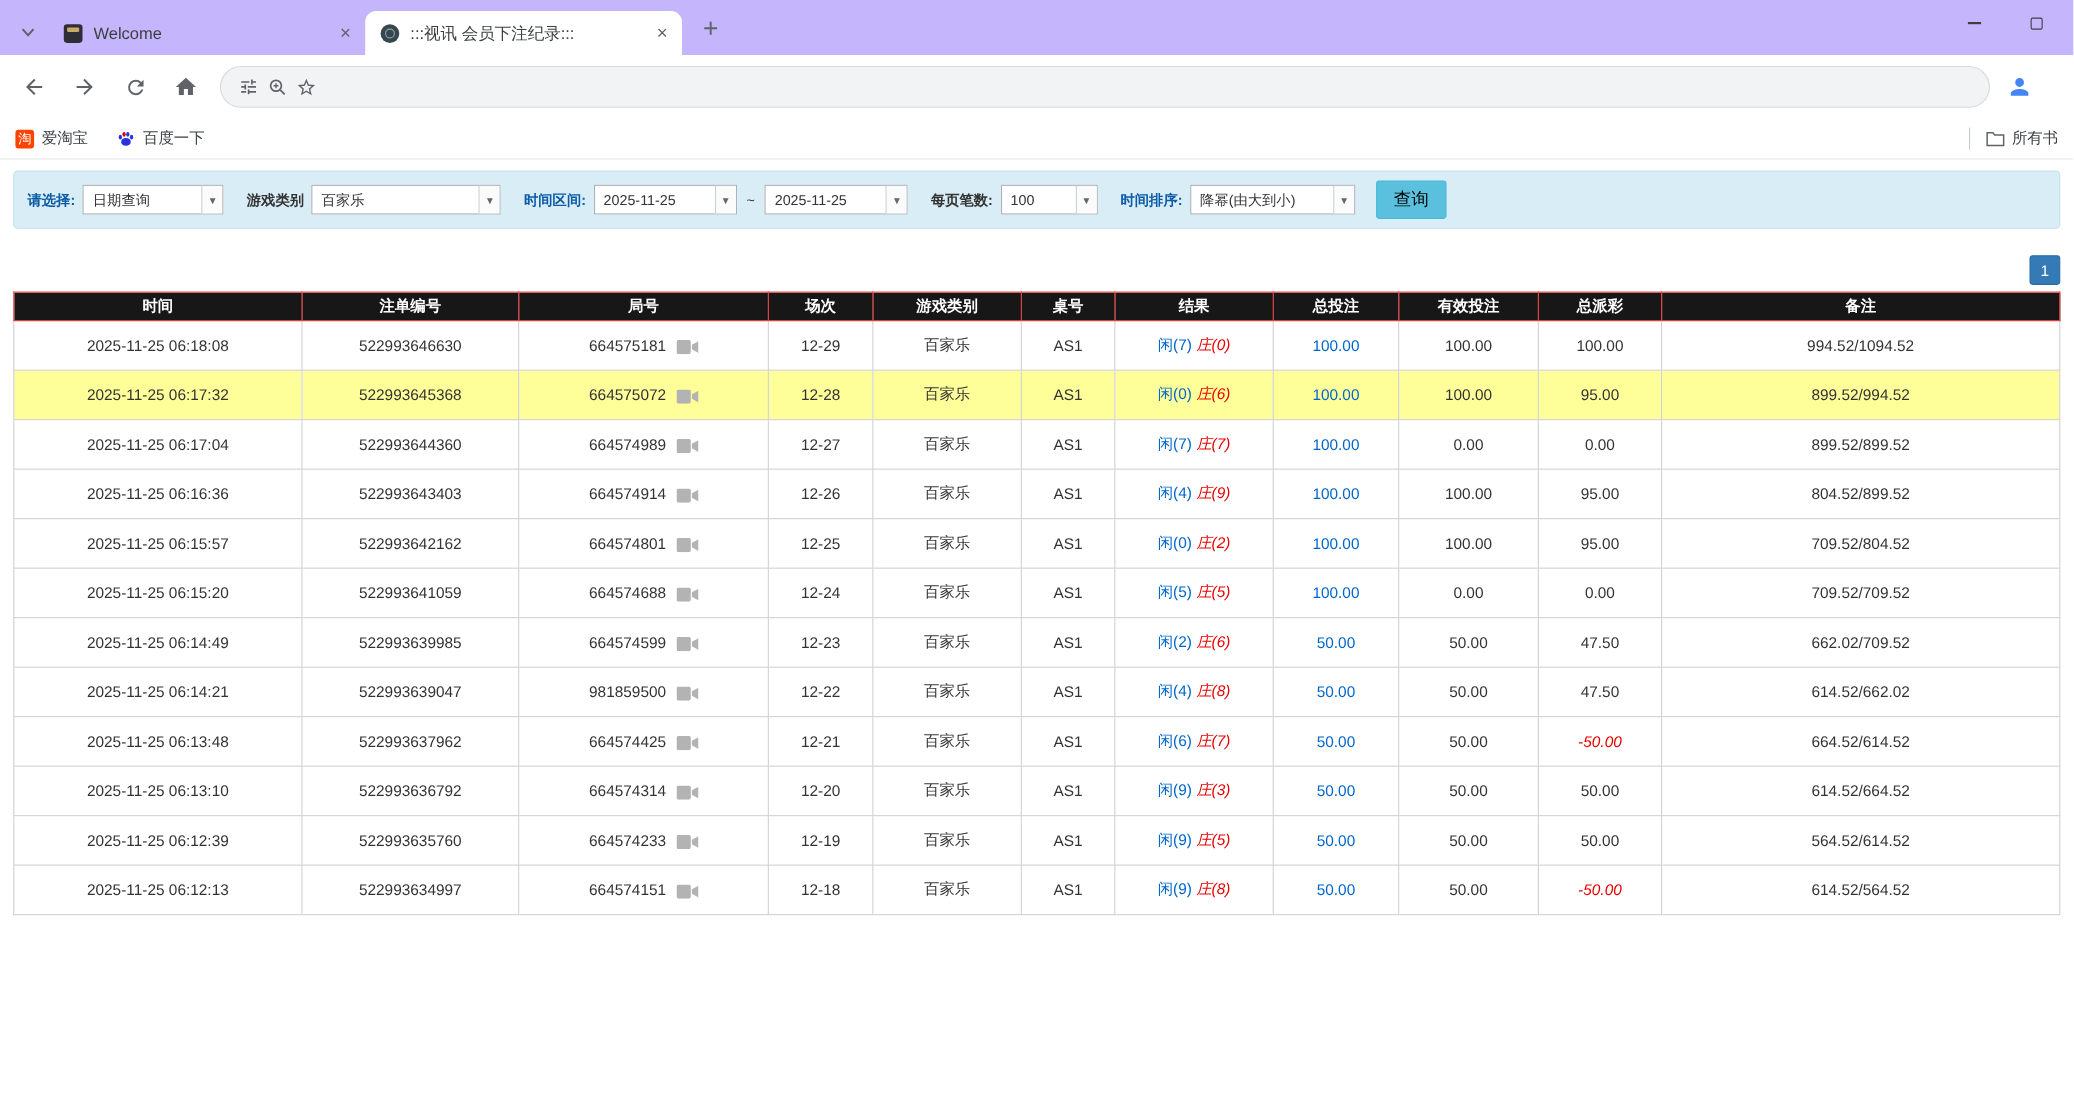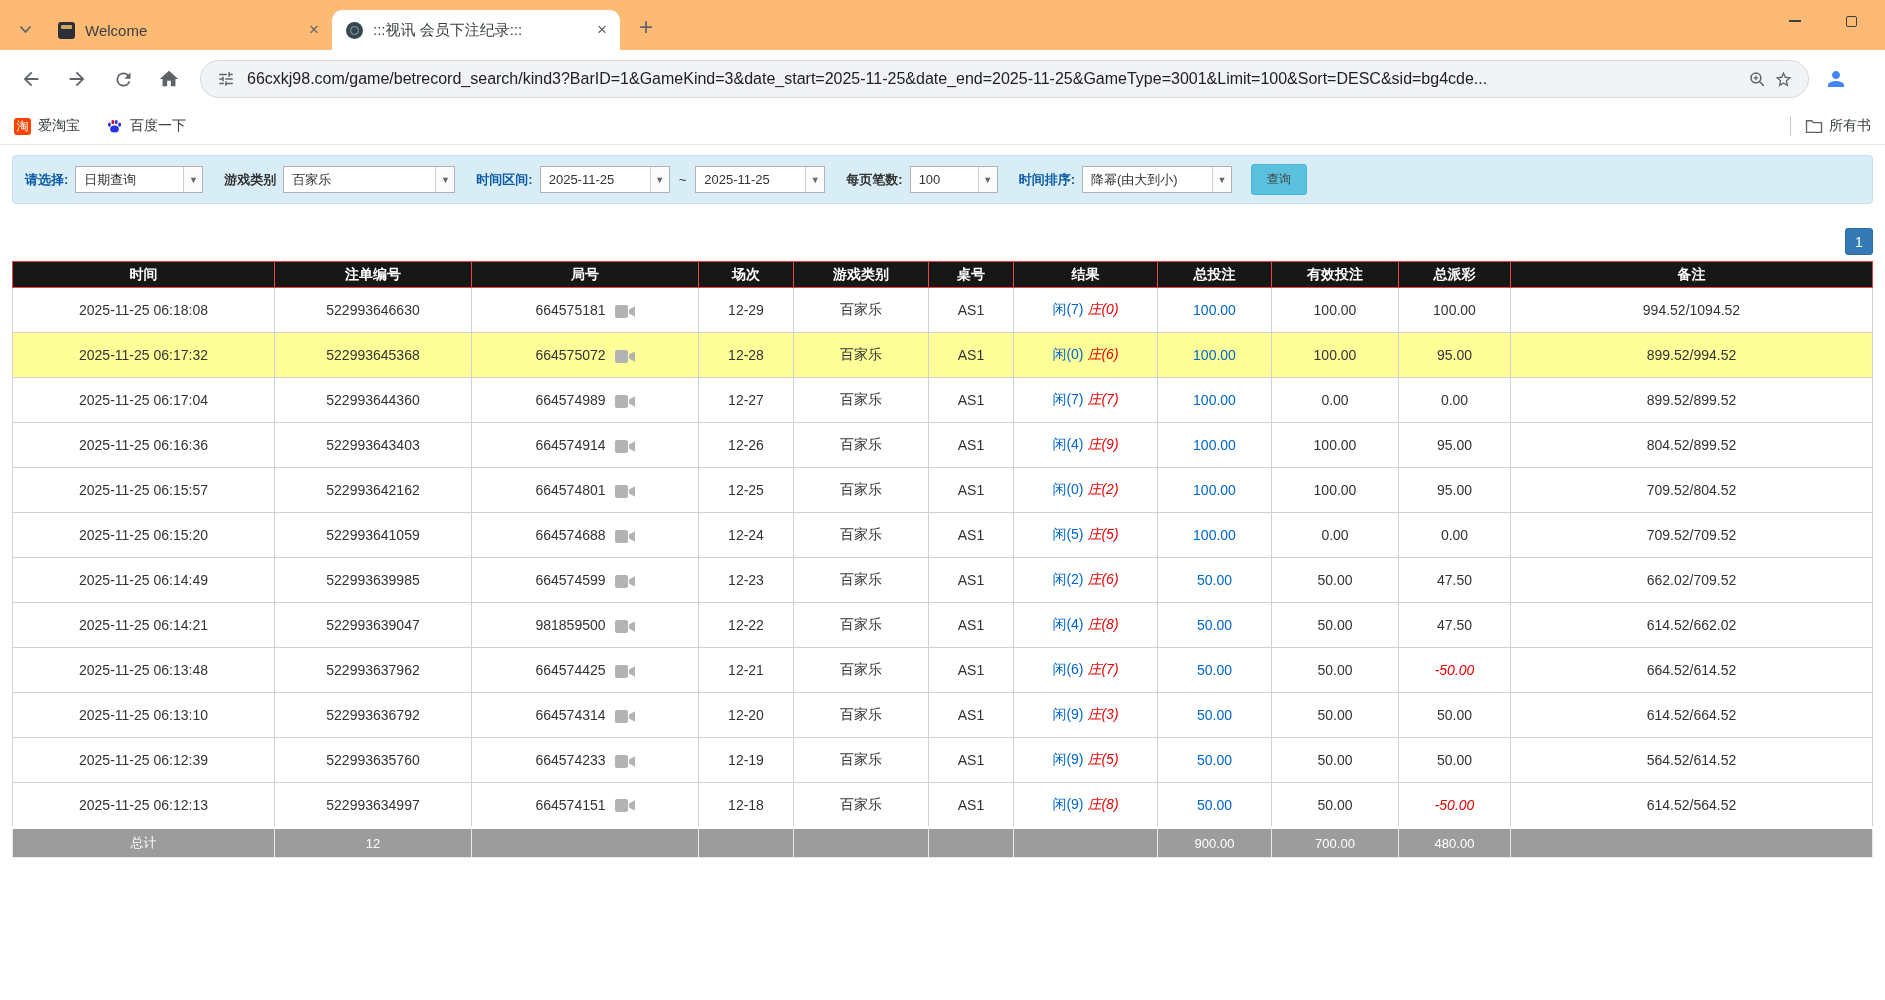--- a/index.html
+++ b/index.html
@@ -1,20 +1,20 @@
 <!DOCTYPE html>
 <html style="--accent-blue: #337ab7; --link-blue: #0066cc; --danger-red: #e80000; --notice-red: #ff0000; --highlight-yellow: #ffff99; --table-header-bg: #171717; --summary-row-bg: #9c9c9c; --filter-panel-bg: #d9edf7; --info-panel-bg: #dff0d8; --search-button-bg: #5bc0de;"><head>
 <meta charset="utf-8">
 <style>
   * { box-sizing: border-box; margin: 0; padding: 0; }
   html, body { width: 1885px; height: 1000px; overflow: hidden; }
   body { font-family: "Liberation Sans", "DejaVu Sans", sans-serif; background: #fff; }
 
   
-  .tab-strip { height: 50px; background: #fdba74; display: flex; align-items: flex-end; position: relative; }
+  .tab-strip { height: 50px; background: #c4b5fd; display: flex; align-items: flex-end; position: relative; }
   .strip-chevron { width: 30px; height: 30px; margin: 0 4px 6px 10px; display: flex; align-items: center; justify-content: center; border-radius: 50%; }
   .tab { display: flex; align-items: center; height: 40px; width: 288px; padding: 0 8px 0 14px; border-radius: 10px 10px 0 0; }
   .tab.inactive { background: transparent; }
   .tab.active { background: #fff; }
   .favicon { width: 17px; height: 17px; margin-right: 10px; flex: none; }
   .fav-dark { background: #2e2e36; border-radius: 3px; position: relative; }
   .fav-dark::after { content: ""; position: absolute; left: 3px; top: 3px; right: 3px; height: 4px; background: #c9a96a; border-radius: 1px; }
   .fav-globe { background: #37474f; border-radius: 50%; position: relative; }
   .fav-globe::after { content: ""; position: absolute; inset: 4px; border: 1px solid #90a4ae; border-radius: 50%; }
   .tab-title { font-size: 15px; color: #3c4043; white-space: nowrap; overflow: hidden; flex: 1; }
@@ -47,21 +47,21 @@
   .filter-panel { background: var(--filter-panel-bg, #d9edf7); border: 1px solid #c6e0ef; border-radius: 4px; padding: 8px 12px; display: flex; align-items: center; gap: 7px; }
   .f-label { font-size: 13px; font-weight: bold; white-space: nowrap; }
   .f-label.blue { color: #0b5aa5; }
   .f-label.dark { color: #333; }
   .f-sep { font-size: 13px; color: #333; margin: 0 2px; }
   .select { display: flex; align-items: center; background: #fff; border: 1px solid #aeb2b6; height: 27px; font-size: 13px; color: #333; }
   .sel-text { padding: 0 8px; flex: 1; white-space: nowrap; overflow: hidden; }
   .sel-arrow { width: 19px; align-self: stretch; border-left: 1px solid #cdd1d4; display: flex; align-items: center; justify-content: center; color: #666; font-size: 9px; background: #fbfbfb; flex: none; }
   .w-query { width: 128px; } .w-game { width: 172px; } .w-date { width: 130px; } .w-per { width: 88px; } .w-sort { width: 150px; }
   .gap-l { margin-left: 14px; }
-  .btn-search { background: var(--search-button-bg, #5bc0de); border: 1px solid #46b8da; color: #404040; font-size: 12px; padding: 6px 15px; border-radius: 3px; margin-left: 12px; font-family: inherit; }
+  .btn-search { background: var(--search-button-bg, #5bc0de); border: 1px solid #46b8da; color: #000000; font-size: 16px; padding: 6px 15px; border-radius: 3px; margin-left: 12px; font-family: inherit; }
 
   .info-bar { background: var(--info-panel-bg, #dff0d8); border: 1px solid #d6e9c6; border-radius: 4px; margin-top: 11px; padding: 9px 12px; display: flex; align-items: center; font-size: 13px; }
   .info-left { color: #454545; }
   .info-right { margin-left: auto; color: var(--notice-red, #ff0000); }
 
   .pager-row { display: flex; justify-content: flex-end; margin: 24px 0 6px; }
   .page-btn { min-width: 28px; height: 27px; background: var(--accent-blue, #337ab7); border: 1px solid #2e6da4; color: #fff; font-size: 14px; display: flex; align-items: center; justify-content: center; border-radius: 3px; }
 
   table.bet-table { width: 100%; border-collapse: collapse; table-layout: fixed; }
   .bet-table th { background: var(--table-header-bg, #171717); color: #fff; font-size: 14px; font-weight: bold; height: 26px; border: 1px solid #ef4444; }
@@ -123,21 +123,20 @@
     <svg width="22" height="22" viewBox="0 0 24 24">
         <path d="M10 20v-6h4v6h5v-8h3L12 3 2 12h3v8z" fill="#5f6368"></path>
       </svg>
   </div>
   <div class="url-pill">
     <span class="pill-icon">
       <svg width="18" height="18" viewBox="0 0 24 24">
           <path d="M3 17v2h6v-2H3zM3 5v2h10V5H3zm10 16v-2h8v-2h-8v-2h-2v6h2zM7 9v2H3v2h4v2h2V9H7zm14 4v-2H11v2h10zm-6-4h2V7h4V5h-4V3h-2v6z" fill="#5f6368"></path>
         </svg>
     </span>
-    <span class="url-text">66cxkj98.com/game/betrecord_search/kind3?BarID=1&amp;GameKind=3&amp;date_start=2025-11-25&amp;date_end=2025-11-25&amp;GameType=3001&amp;Limit=100&amp;Sort=DESC&amp;sid=bg4cde...</span>
     <span class="pill-icon">
       <svg width="19" height="19" viewBox="0 0 24 24">
           <circle cx="10" cy="10" r="6.2" fill="none" stroke="#5f6368" stroke-width="2"></circle>
           <line x1="14.8" y1="14.8" x2="20" y2="20" stroke="#5f6368" stroke-width="2"></line>
           <line x1="7.2" y1="10" x2="12.8" y2="10" stroke="#5f6368" stroke-width="1.6"></line>
           <line x1="10" y1="7.2" x2="10" y2="12.8" stroke="#5f6368" stroke-width="1.6"></line>
         </svg>
     </span>
     <span class="pill-icon">
       <svg width="19" height="19" viewBox="0 0 24 24">
@@ -465,28 +464,15 @@
             </span></td>
           <td>12-18</td>
           <td>百家乐</td>
           <td>AS1</td>
           <td><span class="blue-link">闲(9)</span> <span class="red-text">庄(8)</span></td>
           <td><span class="blue-link">50.00</span></td>
           <td>50.00</td>
           <td class="red-text">-50.00</td>
           <td>614.52/564.52</td>
         </tr>
-        <tr class="summary">
-          <td>总计</td>
-          <td>12</td>
-          <td></td>
-          <td></td>
-          <td></td>
-          <td></td>
-          <td></td>
-          <td>900.00</td>
-          <td>700.00</td>
-          <td>480.00</td>
-          <td></td>
-        </tr>
       </tbody>
   </table>
 </div>
 
 </body></html>

